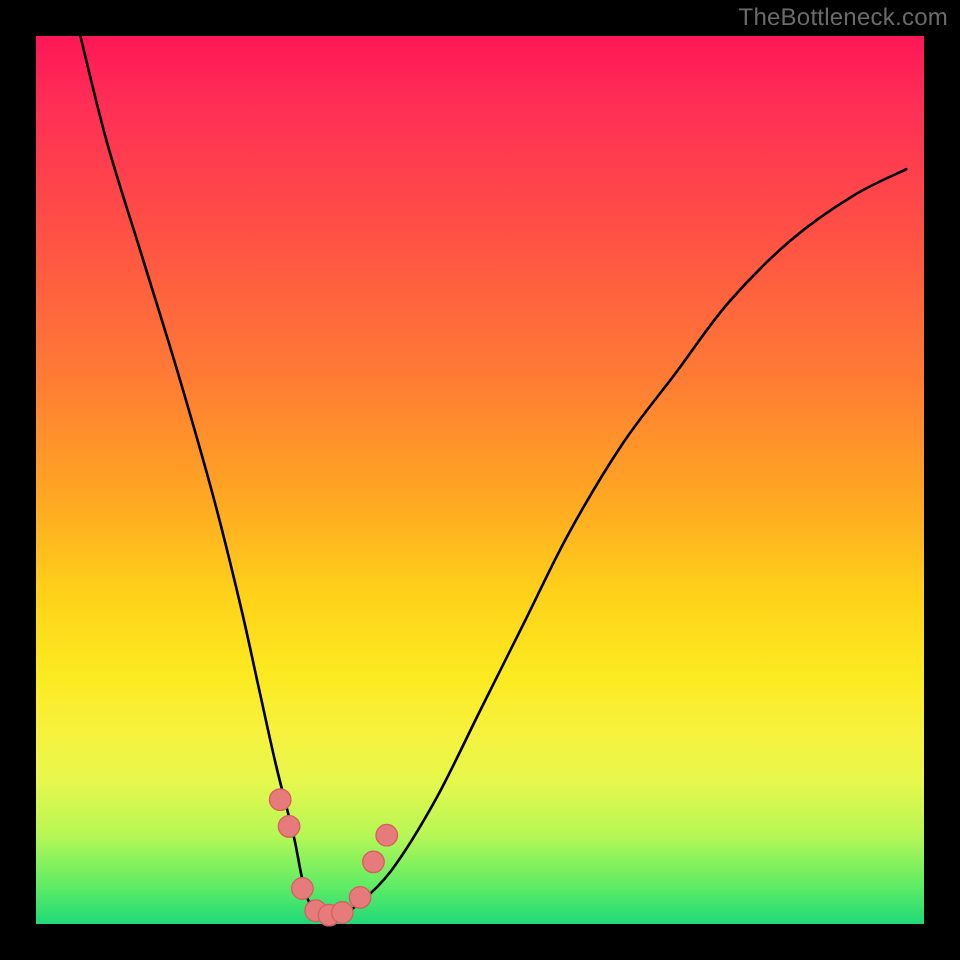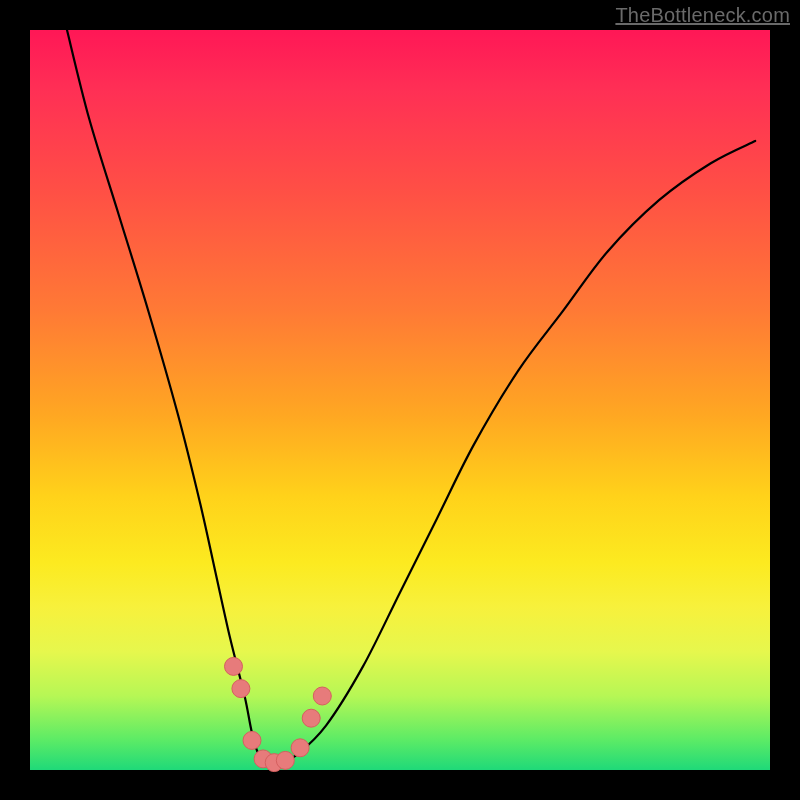--- a/index.html
+++ b/index.html
@@ -44,21 +44,20 @@
   }
   .watermark {
     position: absolute;
     top: 4px;
     right: 10px;
     color: #6a6a6a;
     font-size: 20px;
     letter-spacing: 0.2px;
     font-weight: 500;
     user-select: none;
-    text-decoration: underline;
   }
   svg.curve-layer {
     position: absolute;
     left: 0;
     top: 0;
     width: 740px;
     height: 740px;
     overflow: visible;
   }
 </style>

